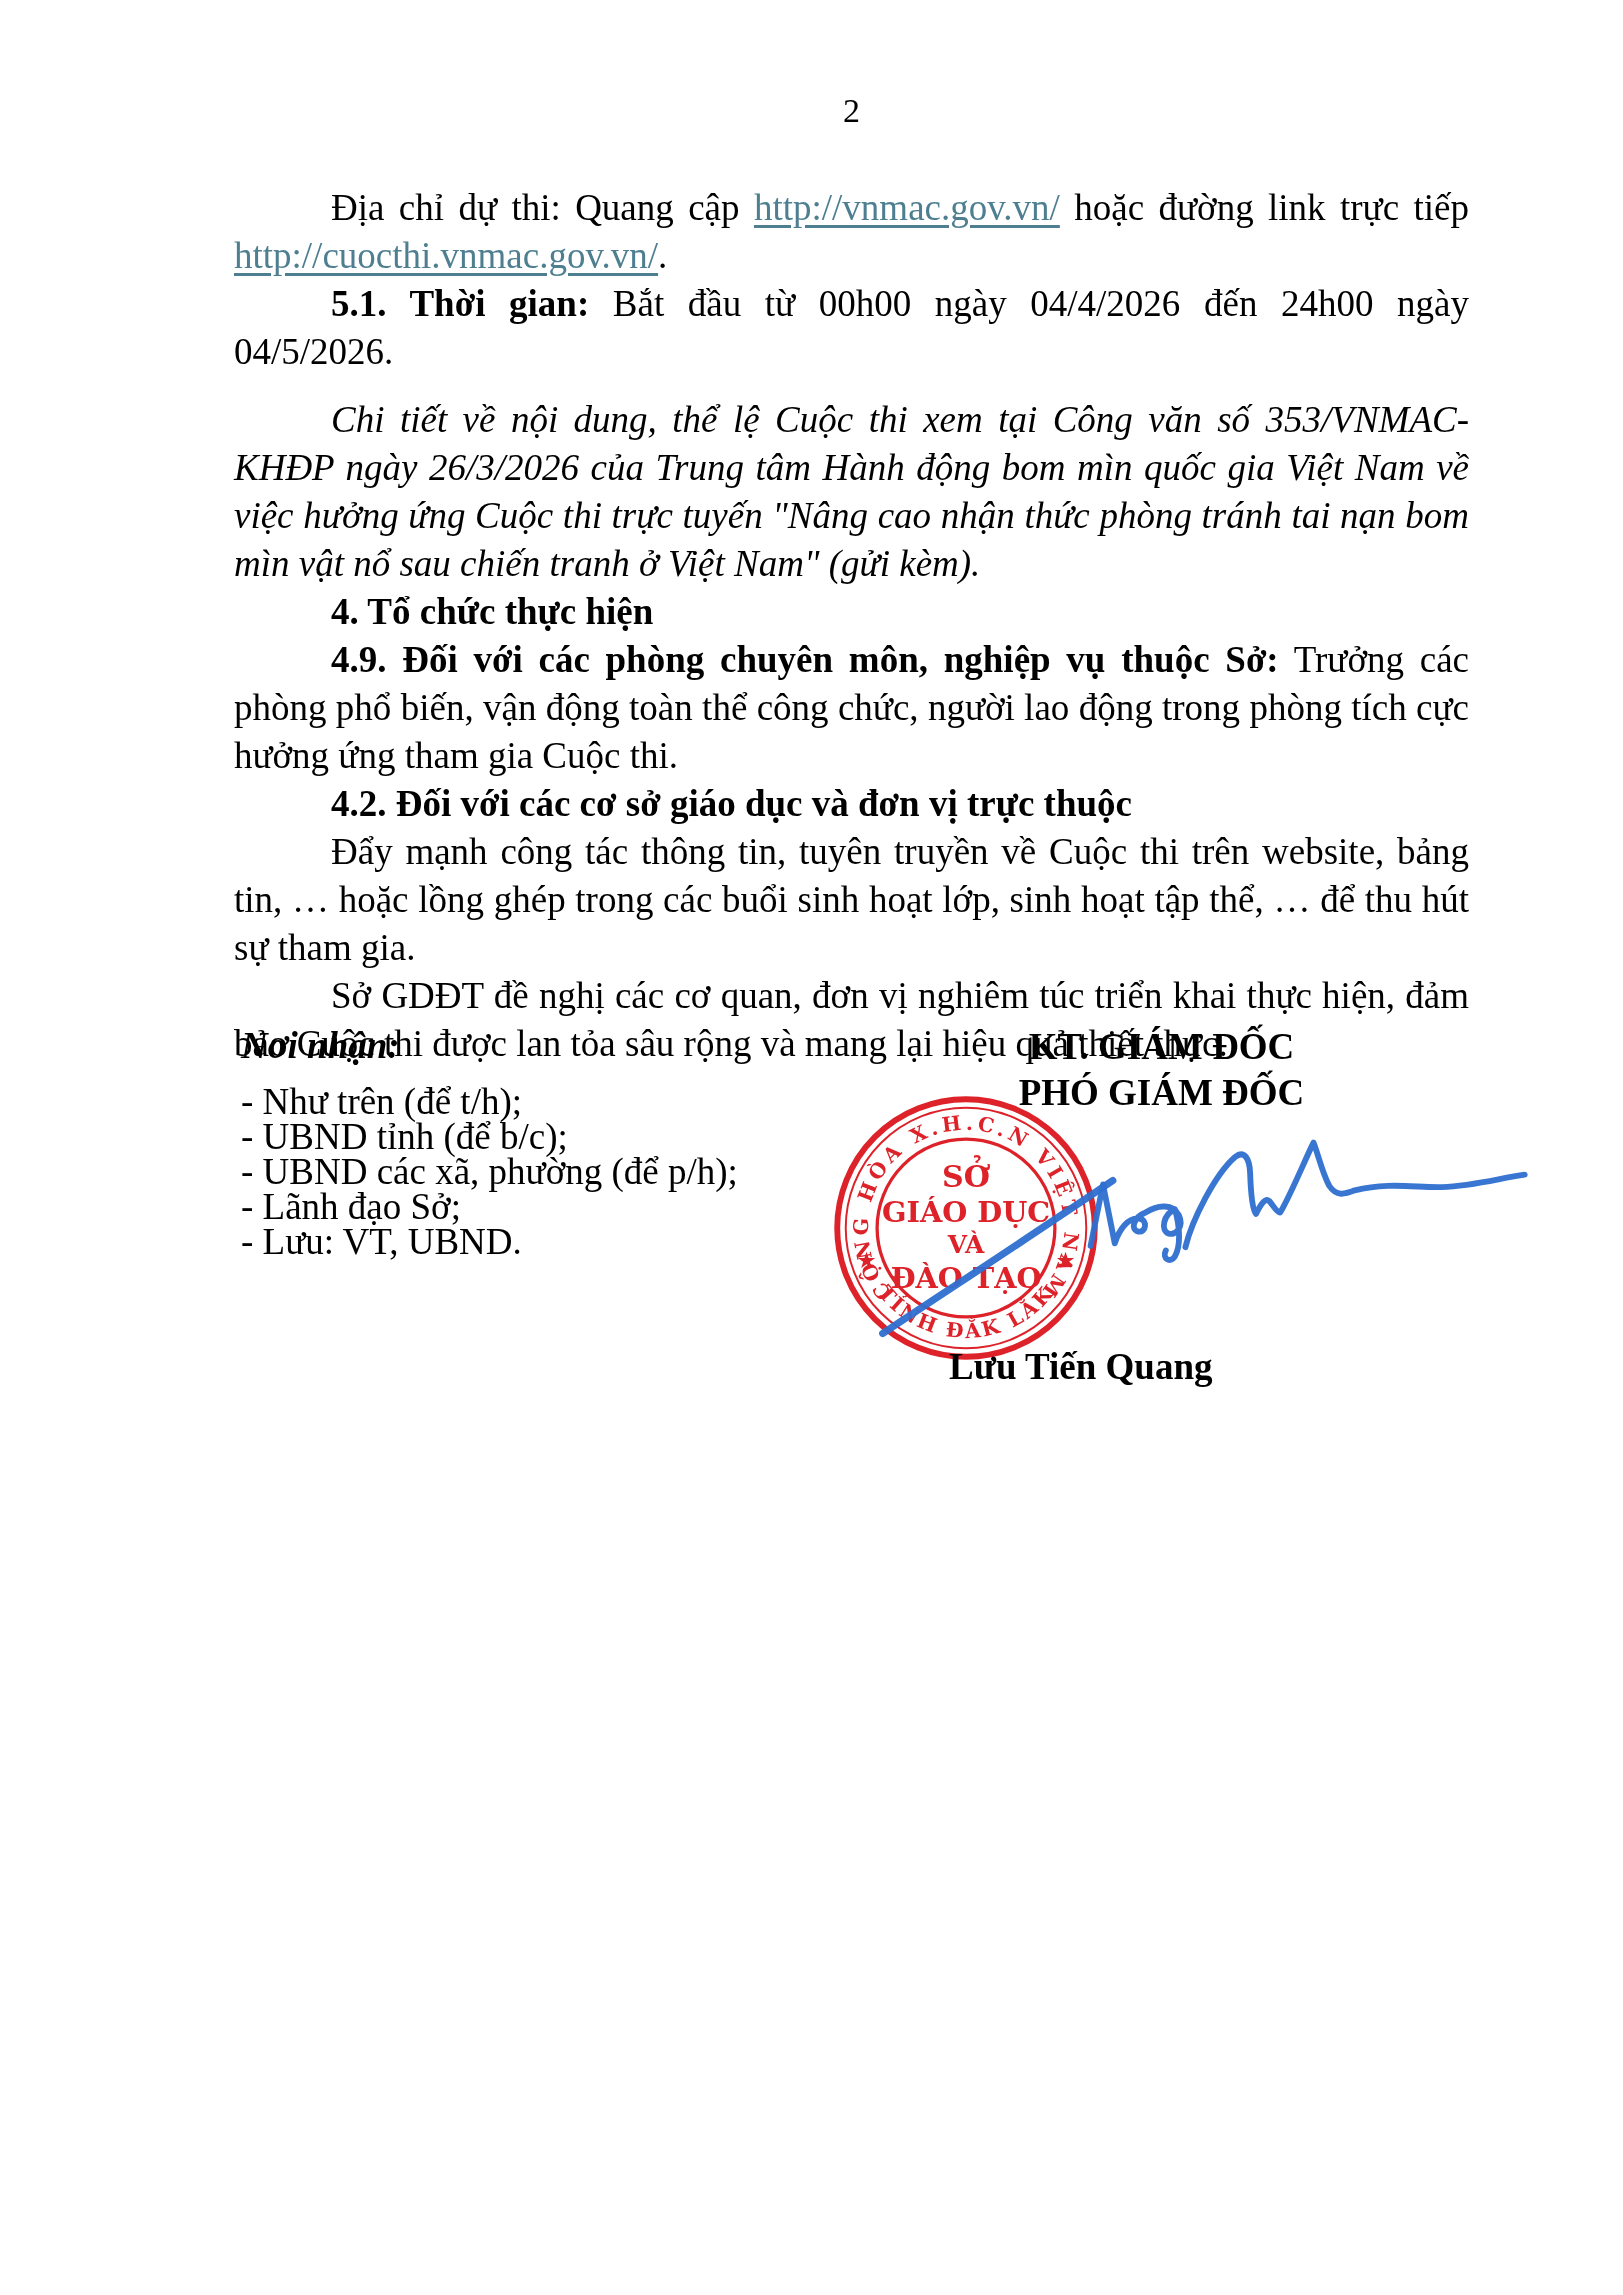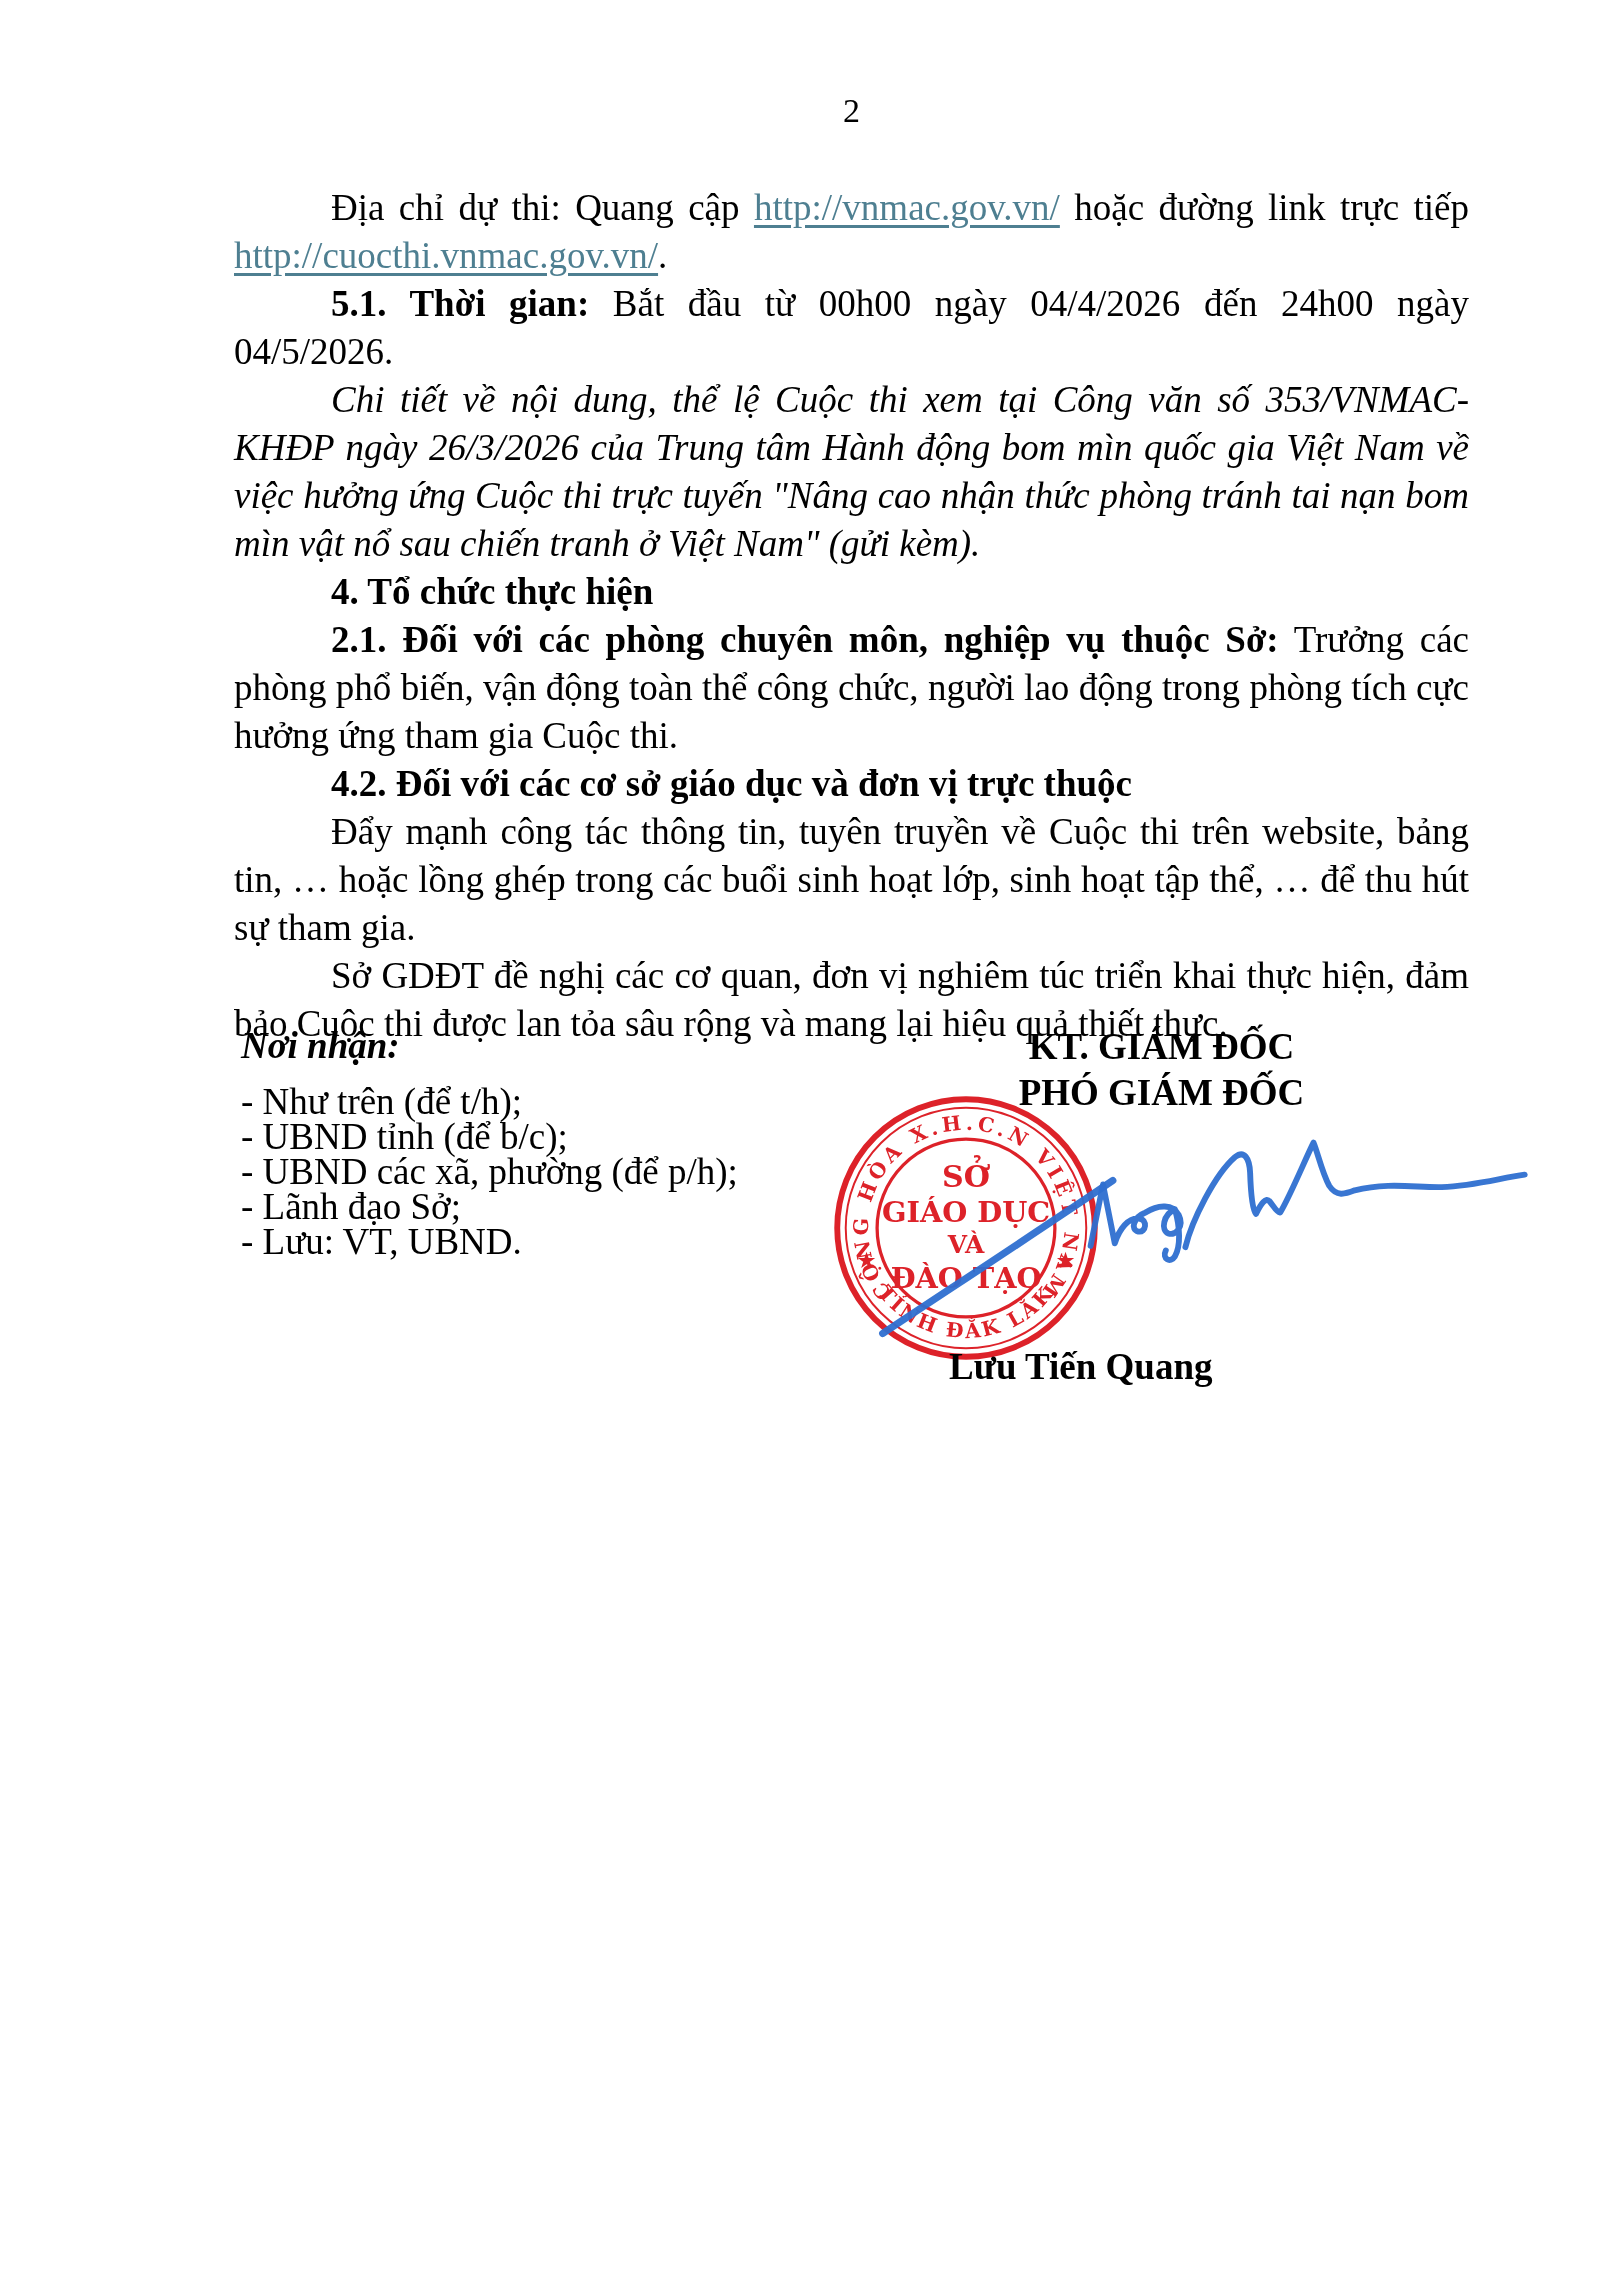--- a/index.html
+++ b/index.html
@@ -9,21 +9,21 @@
   }
   .page-number {
     position:absolute; top:92px; left:234px; width:1235px;
     text-align:center; font-size:34px;
   }
   .content {
     position:absolute; left:234px; top:184px; width:1235px;
     font-size:37px; line-height:48px; text-align:justify;
   }
   .para { margin:0; text-indent:97px; }
-  .italic { font-style:italic; }
+  .italic { font-style:italic;margin-top:20px; }
   .bold-h { font-weight:bold; }
   a.doc-link {
     color:var(--link-color); text-decoration:underline;
     text-decoration-color:var(--link-color);
     text-decoration-thickness:3.3px; text-underline-offset:5.2px;
     cursor:pointer;
   }
   .recipients { position:absolute; left:241px; top:1024px; }
   .recipients-title { font-weight:bold; font-style:italic; font-size:37px; line-height:44px; margin-bottom:16px; }
   .recipient-item { font-size:37px; line-height:35px; }
@@ -57,21 +57,21 @@
 
   <div class="content">
     <p class="para"><span>Địa chỉ dự thi: Quang cập </span><a class="doc-link">http://vnmac.gov.vn/</a><span> hoặc đường link trực tiếp </span><a class="doc-link">http://cuocthi.vnmac.gov.vn/</a><span>.</span></p>
 
     <p class="para"><b>5.1. Thời gian:</b><span> Bắt đầu từ 00h00 ngày 04/4/2026 đến 24h00 ngày 04/5/2026.</span></p>
 
     <p class="para italic">Chi tiết về nội dung, thể lệ Cuộc thi xem tại Công văn số 353/VNMAC-KHĐP ngày 26/3/2026 của Trung tâm Hành động bom mìn quốc gia Việt Nam về việc hưởng ứng Cuộc thi trực tuyến "Nâng cao nhận thức phòng tránh tai nạn bom mìn vật nổ sau chiến tranh ở Việt Nam" (gửi kèm).</p>
 
     <p class="para bold-h">4. Tổ chức thực hiện</p>
 
-    <p class="para"><b>2.1. Đối với các phòng chuyên môn, nghiệp vụ thuộc Sở:</b><span> Trưởng các phòng phổ biến, vận động toàn thể công chức, người lao động trong phòng tích cực hưởng ứng tham gia Cuộc thi.</span></p>
+    <p class="para"><b>4.9. Đối với các phòng chuyên môn, nghiệp vụ thuộc Sở:</b><span> Trưởng các phòng phổ biến, vận động toàn thể công chức, người lao động trong phòng tích cực hưởng ứng tham gia Cuộc thi.</span></p>
 
     <p class="para bold-h">4.2. Đối với các cơ sở giáo dục và đơn vị trực thuộc</p>
 
     <p class="para">Đẩy mạnh công tác thông tin, tuyên truyền về Cuộc thi trên website, bảng tin, … hoặc lồng ghép trong các buổi sinh hoạt lớp, sinh hoạt tập thể, … để thu hút sự tham gia.</p>
 
     <p class="para">Sở GDĐT đề nghị các cơ quan, đơn vị nghiêm túc triển khai thực hiện, đảm bảo Cuộc thi được lan tỏa sâu rộng và mang lại hiệu quả thiết thực.</p>
   </div>
 
   <div class="recipients">
     <div class="recipients-title">Nơi nhận:</div>

